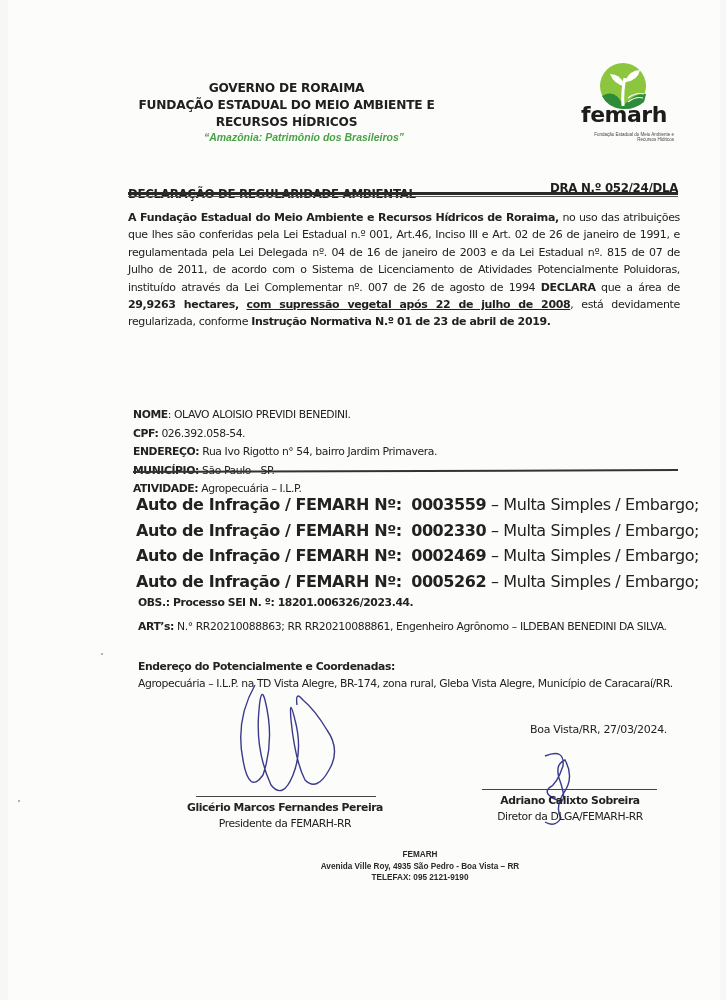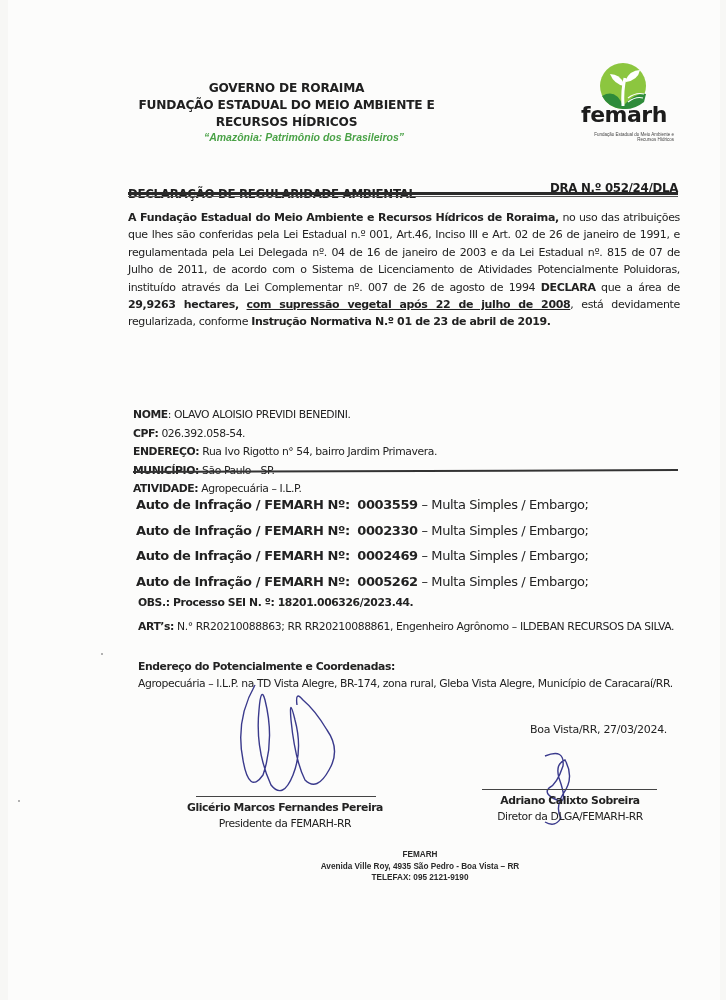--- a/index.html
+++ b/index.html
@@ -53,21 +53,21 @@
   .b { font-weight: bold; }
   .u { text-decoration: underline; }
   .fields { position: absolute; left: 133px; top: 378px; width: 550px; margin-top: 28px; }
   .field {
     font-family: "DejaVu Sans", sans-serif; font-size: 10.8px; line-height: 18.6px;
     letter-spacing: -0.4px; color: #222; white-space: nowrap;
   }
   .rule-fields { position: absolute; left: 133px; top: 470px; width: 545px; height: 2px; background: #333; transform: rotate(-0.2deg); }
   .autos { position: absolute; left: 136px; top: 492px; width: 550px; }
   .auto {
-    font-family: "DejaVu Sans", sans-serif; font-size: 13px; line-height: 25.5px;
+    font-family: "DejaVu Sans", sans-serif; font-size: 16px; line-height: 25.5px;
     letter-spacing: -0.4px; color: #222; white-space: nowrap;
   }
   .obs {
     position: absolute; left: 138px; top: 596px;
     font-family: "DejaVu Sans", sans-serif; font-size: 10.8px; letter-spacing: -0.4px; color: #222;
   }
   .arts {
     position: absolute; left: 138px; top: 619px; width: 548px;
     font-family: "DejaVu Sans", sans-serif; font-size: 10.8px; line-height: 16.5px; letter-spacing: -0.4px; color: #222;
   }
@@ -137,21 +137,21 @@
 
 <div class="autos">
   <div class="auto"><span class="b">Auto de Infração / FEMARH Nº:</span>&nbsp;&nbsp;<span class="b">0003559</span><span> – Multa Simples / Embargo;</span></div>
   <div class="auto"><span class="b">Auto de Infração / FEMARH Nº:</span>&nbsp;&nbsp;<span class="b">0002330</span><span> – Multa Simples / Embargo;</span></div>
   <div class="auto"><span class="b">Auto de Infração / FEMARH Nº:</span>&nbsp;&nbsp;<span class="b">0002469</span><span> – Multa Simples / Embargo;</span></div>
   <div class="auto"><span class="b">Auto de Infração / FEMARH Nº:</span>&nbsp;&nbsp;<span class="b">0005262</span><span> – Multa Simples / Embargo;</span></div>
 </div>
 
 <div class="obs b">OBS.: Processo SEI N. º: 18201.006326/2023.44.</div>
 
-<div class="arts"><span class="b">ART’s:</span><span> N.° RR20210088863; RR RR20210088861, Engenheiro Agrônomo – ILDEBAN RECURSOS DA SILVA.</span></div>
+<div class="arts"><span class="b">ART’s:</span><span> N.° RR20210088863; RR RR20210088861, Engenheiro Agrônomo – ILDEBAN BENEDINI DA SILVA.</span></div>
 
 <div class="addr">
   <div class="b">Endereço do Potencialmente e Coordenadas:</div>
   <div>Agropecuária – I.L.P. na TD Vista Alegre, BR-174, zona rural, Gleba Vista Alegre, Município de Caracaraí/RR.</div>
 </div>
 
 <div class="place-date">Boa Vista/RR, 27/03/2024.</div>
 
 <svg class="sig" style="left:225px; top:680px; width:140px; height:120px;" viewBox="0 0 140 120">
   <path d="M30 5 Q10 40 18 80 Q24 115 38 95 Q50 60 40 20 Q36 5 34 30 Q30 70 46 105 Q58 120 68 95 Q78 70 70 40 Q64 15 66 40 Q70 80 80 100 Q92 112 104 90 Q116 70 102 50 Q90 30 78 20 Q70 10 72 25" stroke="#3a3a8c" stroke-width="1.4" fill="none"></path>

